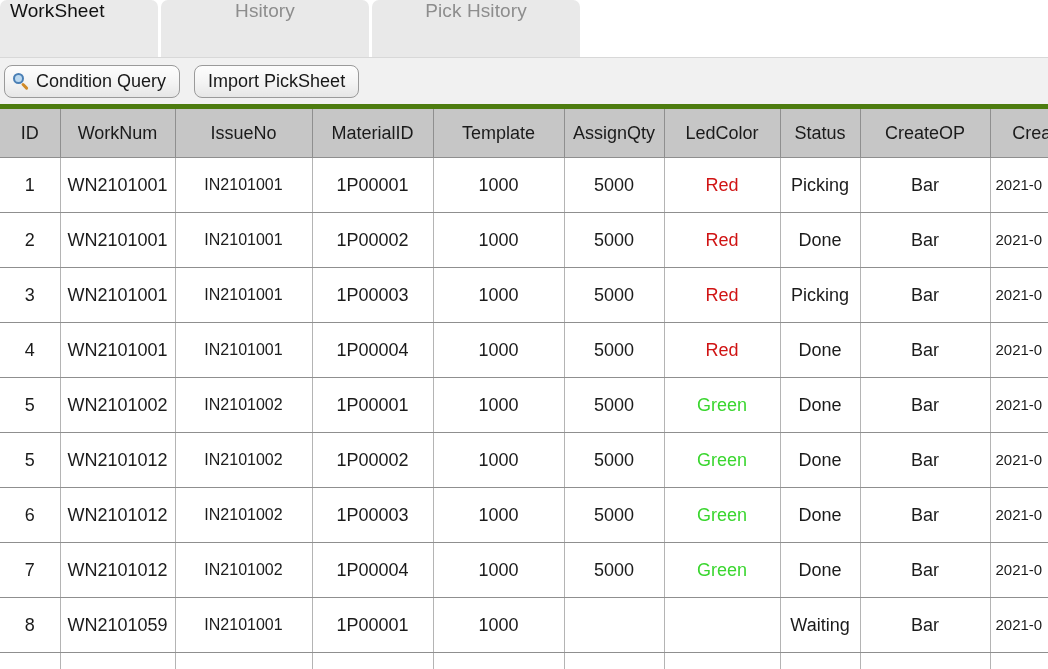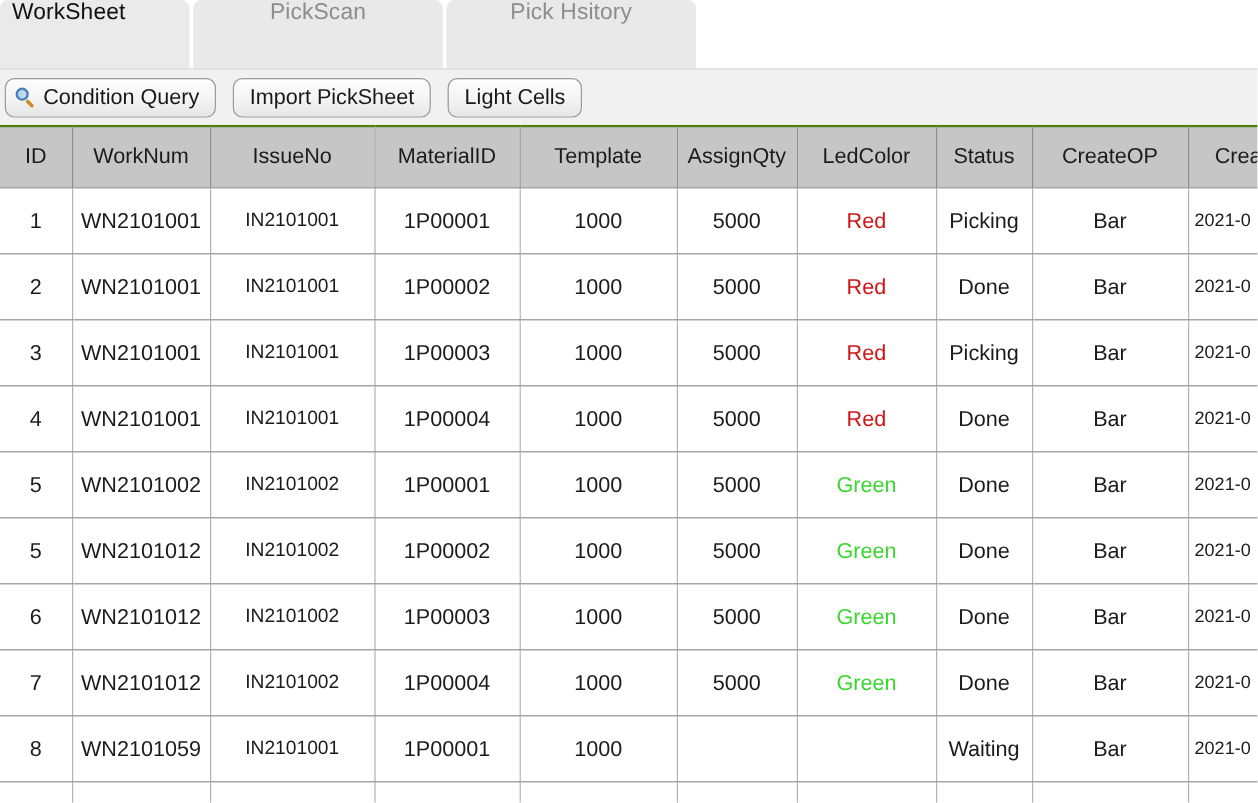--- a/index.html
+++ b/index.html
@@ -135,21 +135,21 @@
     border-collapse: collapse;
     table-layout: fixed;
     width: 1128px;
     font-size: 18px;
   }
   table.grid thead th {
     height: 51px;
     background: #c6c6c6;
     border-right: 1px solid #8f8f8f;
     border-bottom: 1px solid #8f8f8f;
-    border-top: 2px solid #4d7c0f;
+    border-top: 5px solid #4d7c0f;
     font-weight: normal;
     font-size: 18px;
     color: #1b1b1b;
     text-align: center;
     padding: 0 2px;
     box-sizing: border-box;
     overflow: hidden;
     white-space: nowrap;
   }
   table.grid tbody td {
@@ -192,40 +192,37 @@
 </head>
 <body>
 
 <div id="app">
 
   <div class="tabstrip">
     <div class="tab active">
       <span>WorkSheet</span>
     </div>
     <div class="tab inactive">
-      <span>PickScan</span>
+      <span>Hsitory</span>
     </div>
     <div class="tab inactive">
       <span>Pick Hsitory</span>
     </div>
   </div>
 
   <div class="toolbar">
     <div class="tbtn query">
       <span class="magnifier">
         <span class="lens"></span>
           <span class="handle"></span>
       </span>
       <span>Condition Query</span>
     </div>
     <div class="tbtn">
       <span>Import PickSheet</span>
-    </div>
-    <div class="tbtn">
-      <span>Light Cells</span>
     </div>
   </div>
 
   <div class="gridwrap">
     <table class="grid">
       <colgroup>
         <col class="c-id">
           <col class="c-work">
           <col class="c-issue">
           <col class="c-mat">

